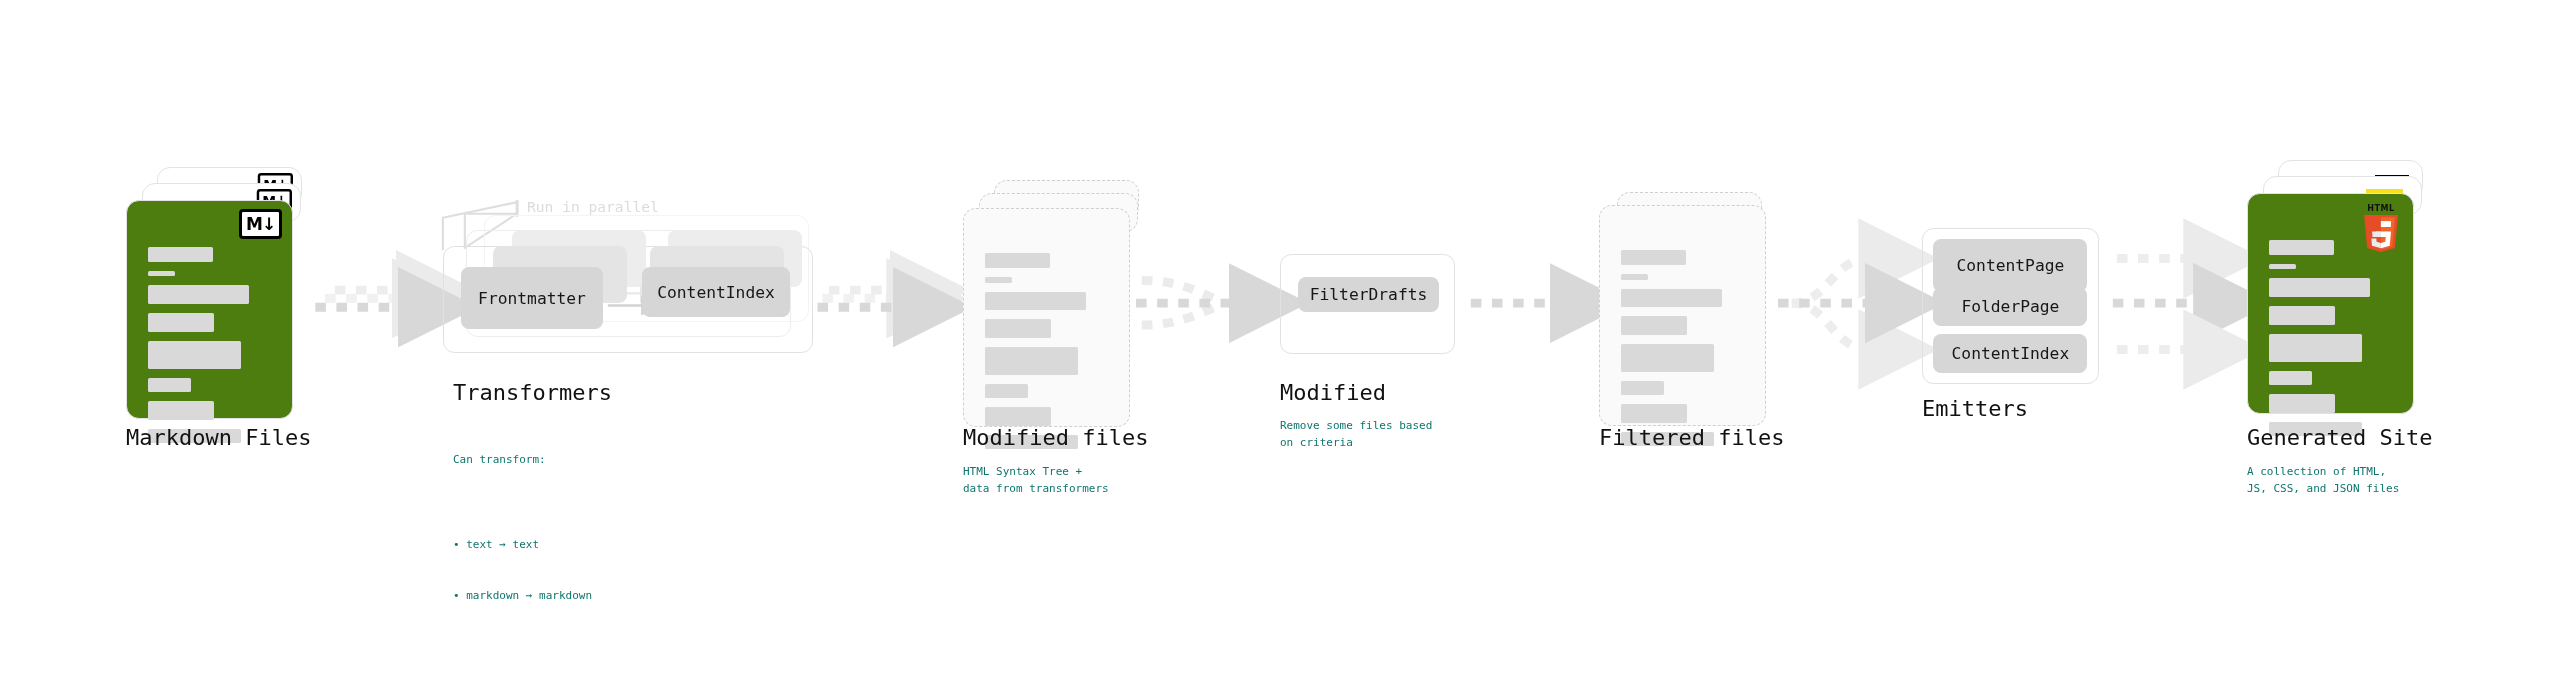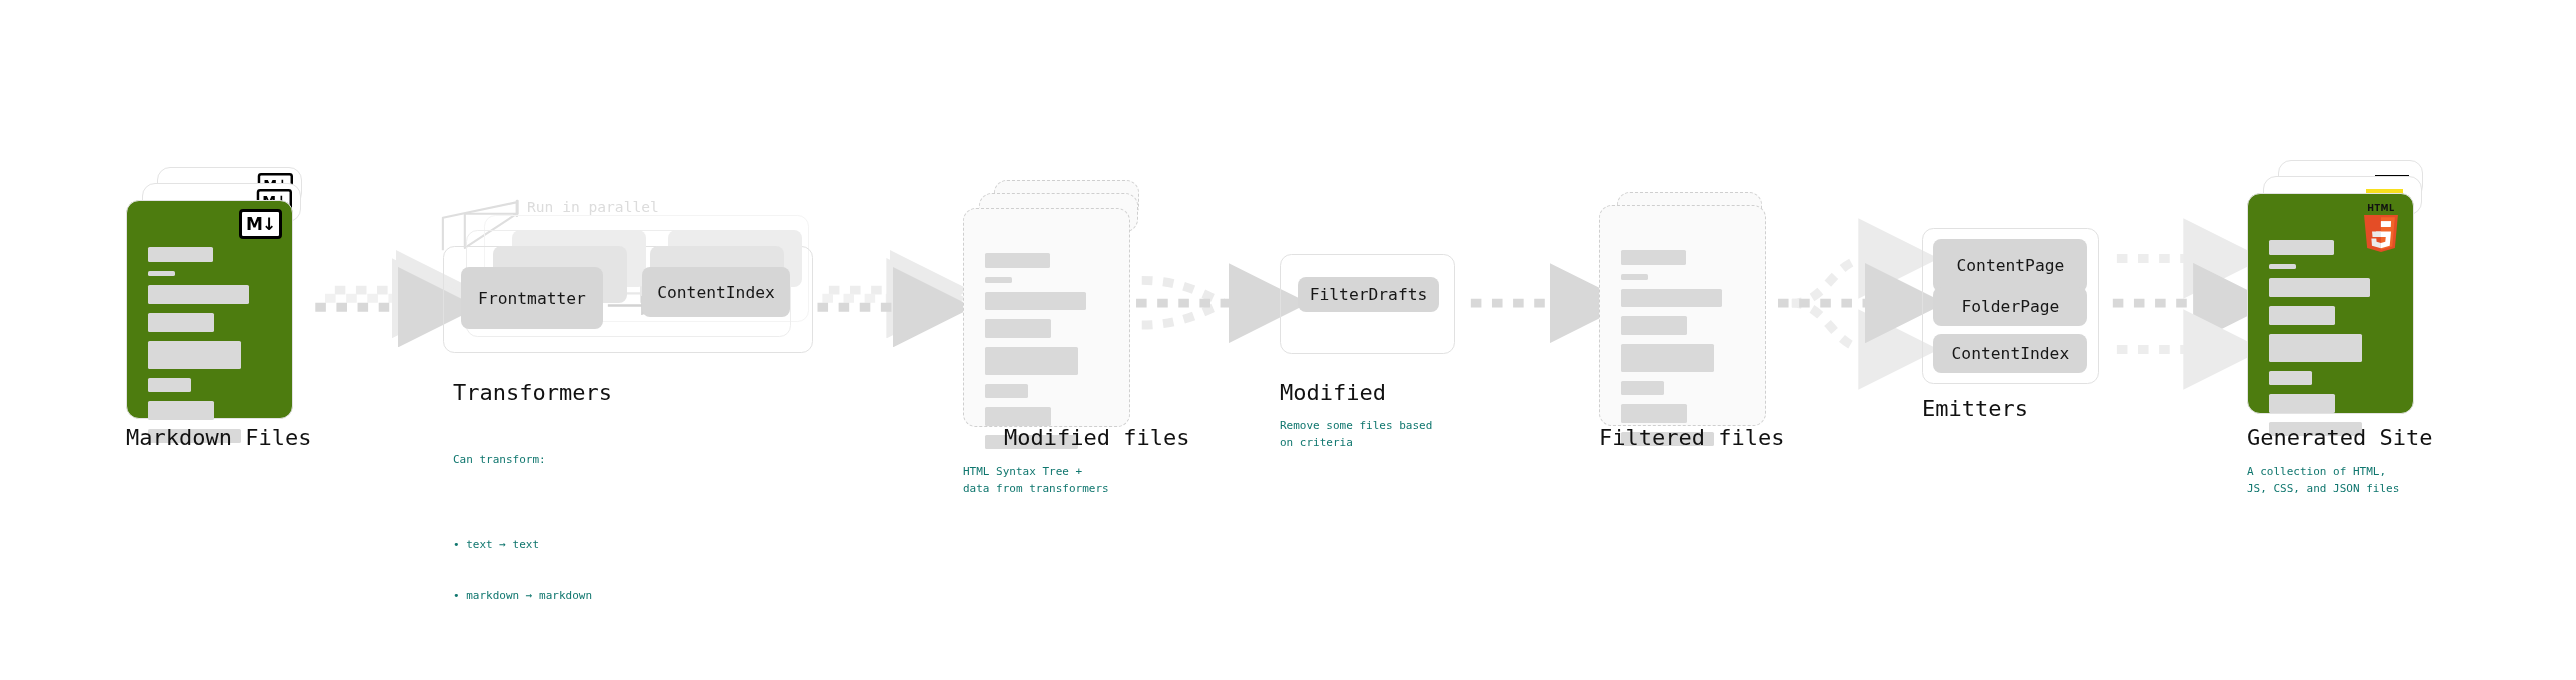--- a/index.html
+++ b/index.html
@@ -242,21 +242,21 @@
         <div class="ln" style="width:22%;height:5.7px;"></div>
         <div class="ln" style="width:82%;height:18.7px;"></div>
         <div class="ln" style="width:54%;height:18.7px;"></div>
         <div class="ln" style="width:76%;height:28.4px;"></div>
         <div class="ln" style="width:35%;height:14px;"></div>
         <div class="ln" style="width:54%;height:18.7px;"></div>
         <div class="ln" style="width:76%;height:14px;"></div>
       </div>
     </div>
   </div>
-  <div class="title" style="left:1004px;top:425px;">Modified files</div>
+  <div class="title" style="left:963px;top:425px;">Modified files</div>
   <div class="sub" style="left:963px;top:463px;">HTML Syntax Tree +
 data from transformers</div>
 
   <div class="stack" style="left:1280px;top:254px;">
     <div class="groupbox" style="left:0;top:0;width:175px;height:100px;"></div>
     <div class="pill" style="left:18px;top:23px;width:141px;height:35px;">
       <span>FilterDrafts</span>
     </div>
   </div>
   <div class="title" style="left:1280px;top:380px;">Modified</div>

